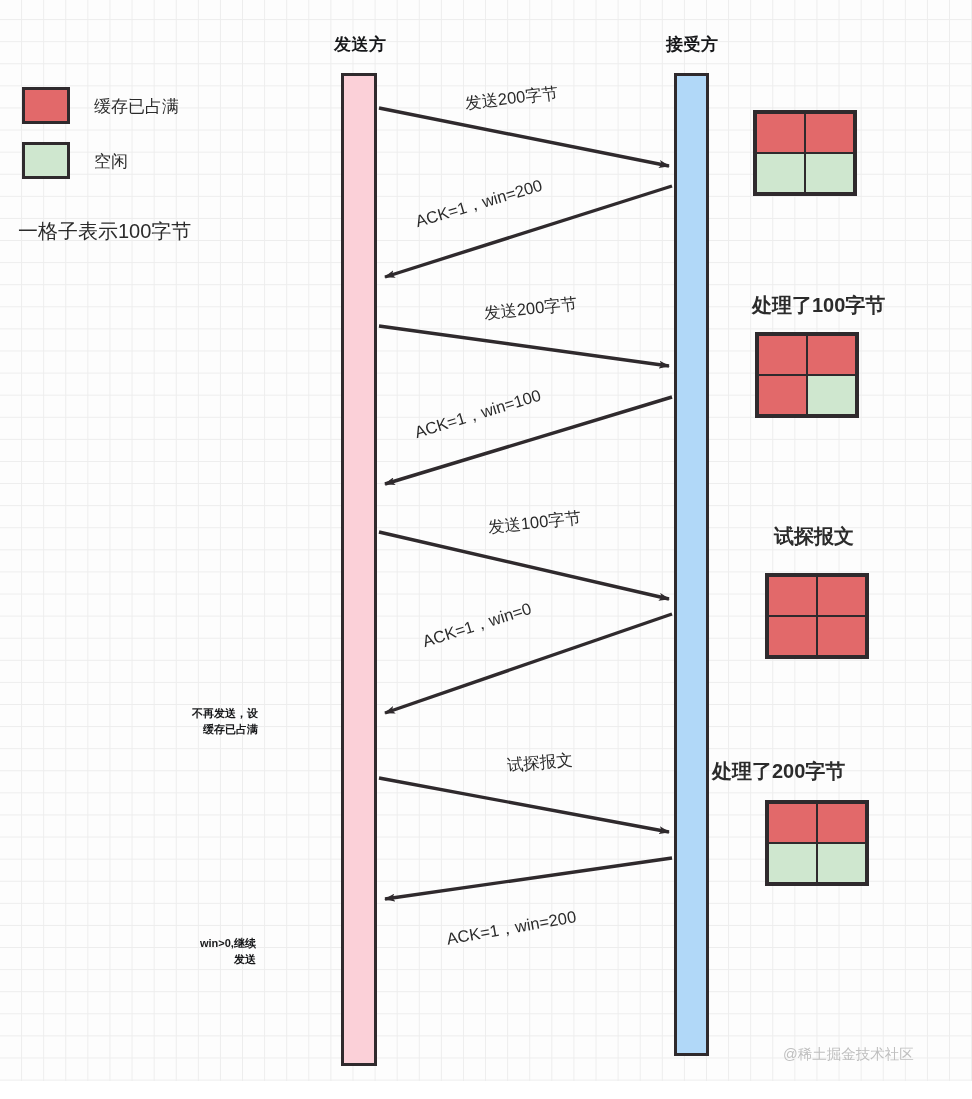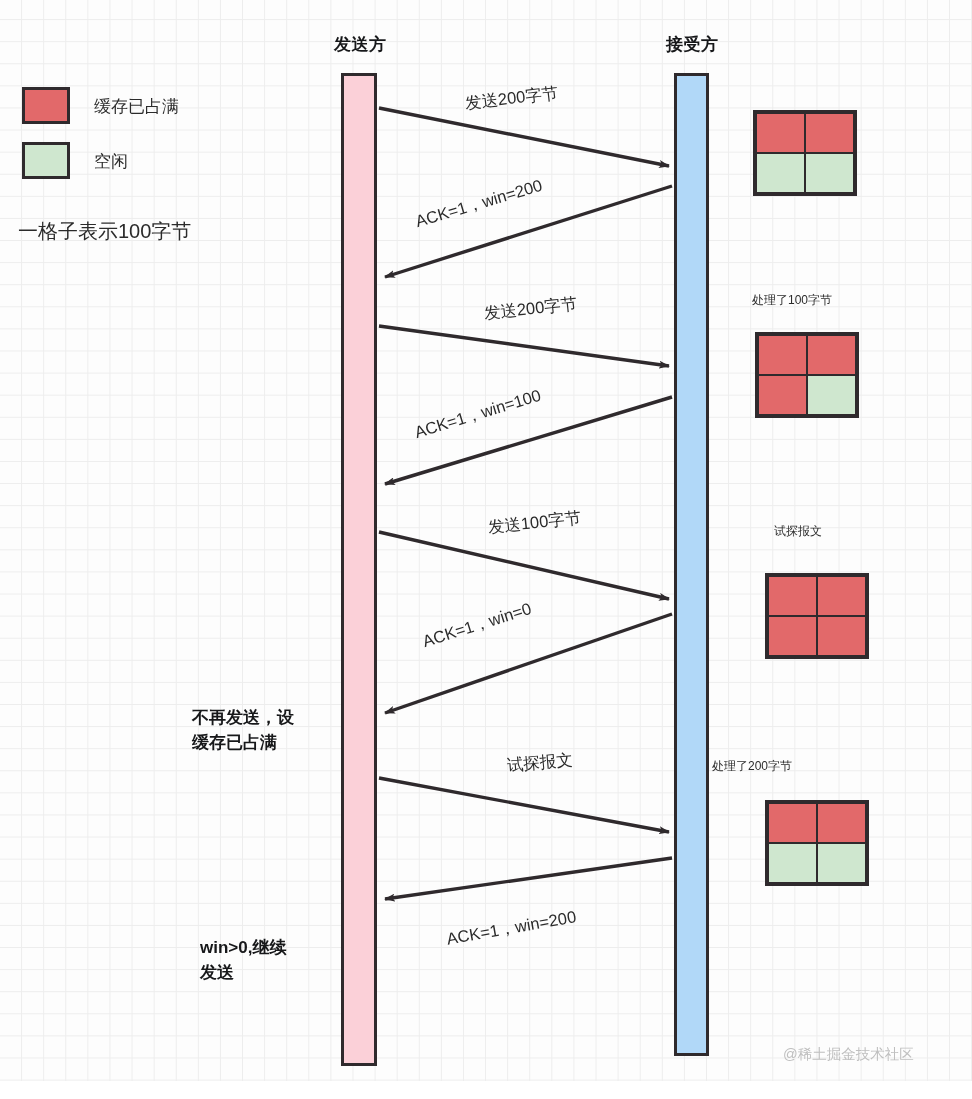--- a/index.html
+++ b/index.html
@@ -114,36 +114,37 @@
   .cell-free { background-color: #cfe7cf; }
 
   .buffer-1 { left: 753px; top: 110px; }
   .buffer-2 { left: 755px; top: 332px; }
   .buffer-3 { left: 765px; top: 573px; }
   .buffer-4 { left: 765px; top: 800px; }
 
   
   .buffer-caption {
     position: absolute;
-    font-size: 12px;
-    color: #2b2b2b;
-    white-space: nowrap;
+    font-size: 20px;
+    color: #2b2b2b;
+    white-space: nowrap;
+    font-weight: bold;
   }
   .caption-1 { left: 752px; top: 292px; }
   .caption-2 { left: 774px; top: 523px; }
   .caption-3 { left: 712px; top: 758px; }
 
   
   .side-note {
     position: absolute;
-    font-size: 17px;
+    font-size: 11px;
     font-weight: bold;
     color: #17181a;
     line-height: 1.45;
-    text-align: left;
+    text-align: right;
     white-space: nowrap;
   }
   .side-note-1 { left: 192px; top: 706px; }
   .side-note-2 { left: 200px; top: 936px; }
 
   
   .arrow-label {
     position: absolute;
     font-size: 16.5px;
     color: #2b2b2b;

